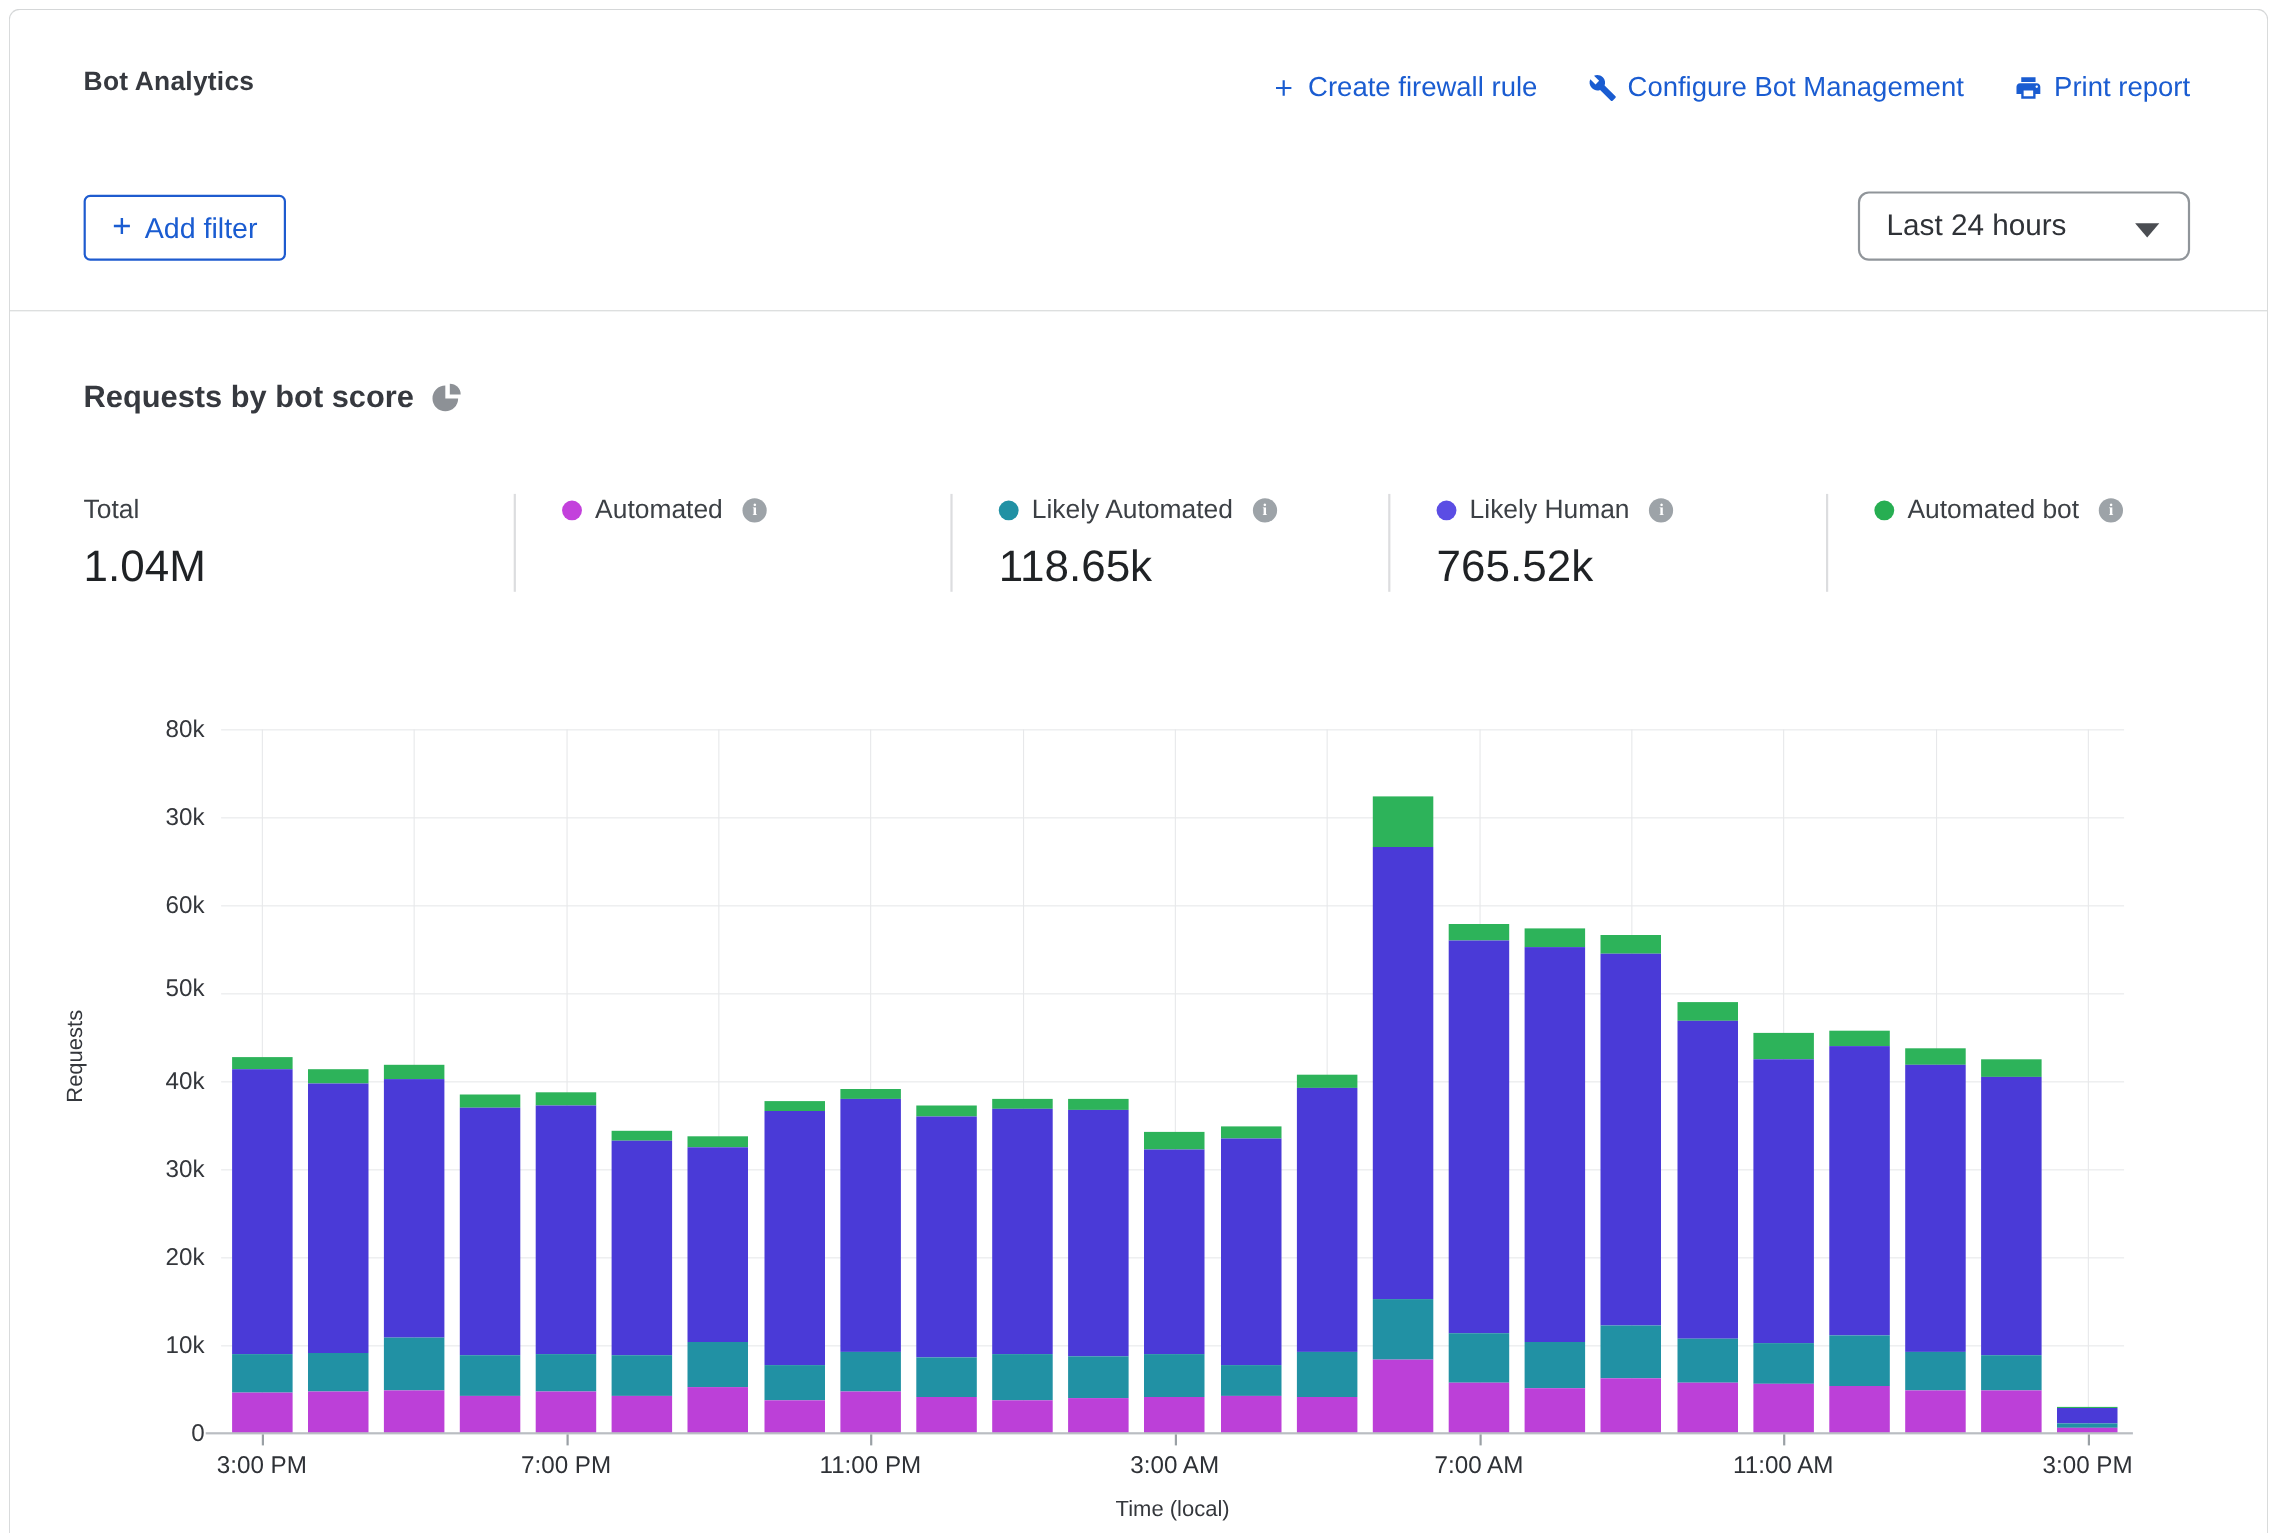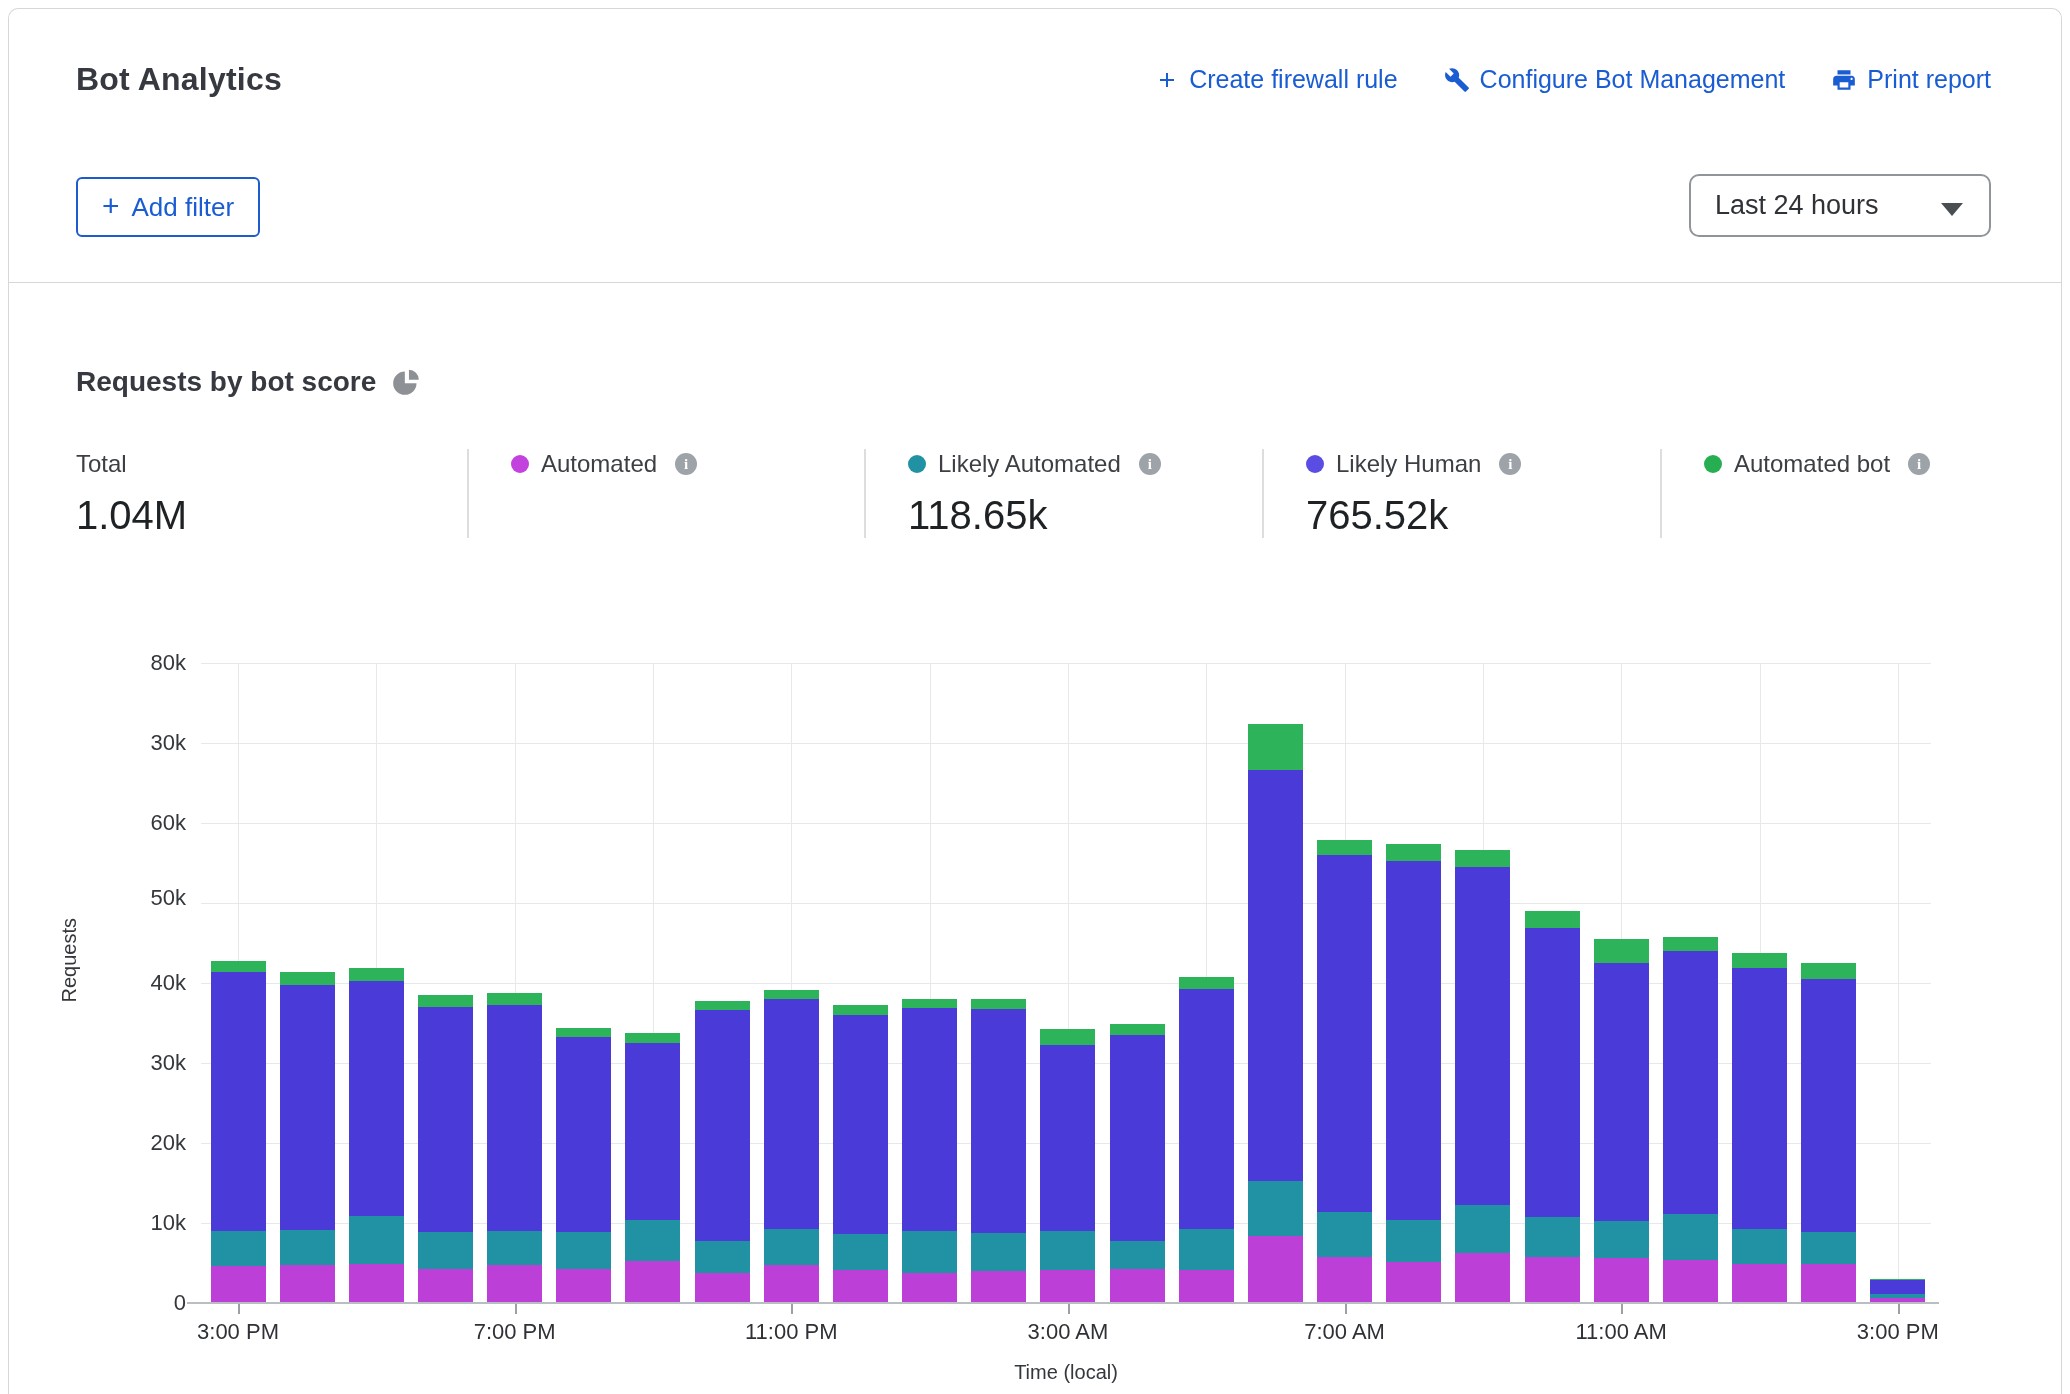--- a/index.html
+++ b/index.html
@@ -1,30 +1,30 @@
 <!DOCTYPE html>
 <html><head>
 <meta charset="utf-8">
 <style>
   html,body{margin:0;padding:0;background:#fff;}
   body{width:2070px;height:1394px;overflow:hidden;font-family:"Liberation Sans","DejaVu Sans",sans-serif;-webkit-font-smoothing:antialiased;position:relative;}
   .card{position:absolute;left:8px;top:8px;width:2052px;height:1385px;border:1px solid #d5d7d8;border-bottom:none;border-radius:10px 10px 0 0;background:#fff;}
   
   .card-header{position:absolute;left:0;top:0;width:100%;height:274px;border-bottom:1px solid #d5d7d8;box-sizing:border-box;}
-  .page-title{position:absolute;left:67px;top:52px;margin:0;font-size:32px;font-weight:700;color:#36393f;letter-spacing:.2px;}
+  .page-title{position:absolute;left:67px;top:52px;margin:0;font-size:24px;font-weight:700;color:#36393f;letter-spacing:.2px;}
   .header-actions{position:absolute;right:70px;top:56px;display:flex;align-items:center;gap:46px;}
   .action-link{display:flex;align-items:center;gap:10px;color:#1a5cd1;font-size:25px;cursor:pointer;text-decoration:none;}
   .action-link svg{display:block;}
   .add-filter-btn{position:absolute;left:67px;top:168px;height:60px;display:flex;align-items:center;gap:12px;padding:0 24px;background:#fff;border:2px solid #1e5bcf;border-radius:6px;color:#1a5cd1;font-size:26px;cursor:pointer;font-family:inherit;}
   .add-filter-btn .plus{font-size:30px;font-weight:400;line-height:1;margin-top:-3px;}
   .time-dropdown{position:absolute;right:70px;top:165px;width:302px;height:63px;border:2px solid #90959a;border-radius:10px;box-sizing:border-box;display:flex;align-items:center;background:#fff;cursor:pointer;}
   .time-dropdown .val{margin-left:24px;font-size:27px;color:#2f3237;}
   .caret{position:absolute;right:26px;top:27px;width:0;height:0;border-left:11px solid transparent;border-right:11px solid transparent;border-top:13px solid #4a4d52;}
   
-  .section-title-row{position:absolute;left:67px;top:357px;display:flex;align-items:center;gap:16px;}
+  .section-title-row{position:absolute;left:67px;top:336px;display:flex;align-items:center;gap:16px;}
   .section-title{margin:0;font-size:28px;font-weight:700;color:#36393f;}
   .pie-icon{display:block;}
   
   .stats-row{position:absolute;left:67px;top:440px;display:flex;}
   .stat{box-sizing:border-box;}
   .stat.w0{width:365px;}
   .stat.bordered{border-left:2px solid #dcdddf;padding-left:42px;}
   .stat.w1{width:397px;margin-left:26px;}.stat.w2{width:398px;}.stat.w3{width:398px;}.stat.w4{width:380px;}
   .stat-label-row{display:flex;align-items:center;gap:12px;height:30px;}
   .stat-dot{width:18px;height:18px;border-radius:50%;}

